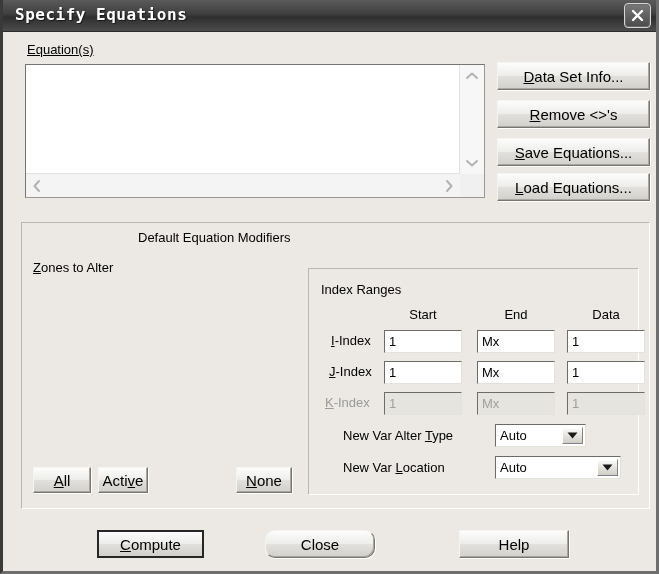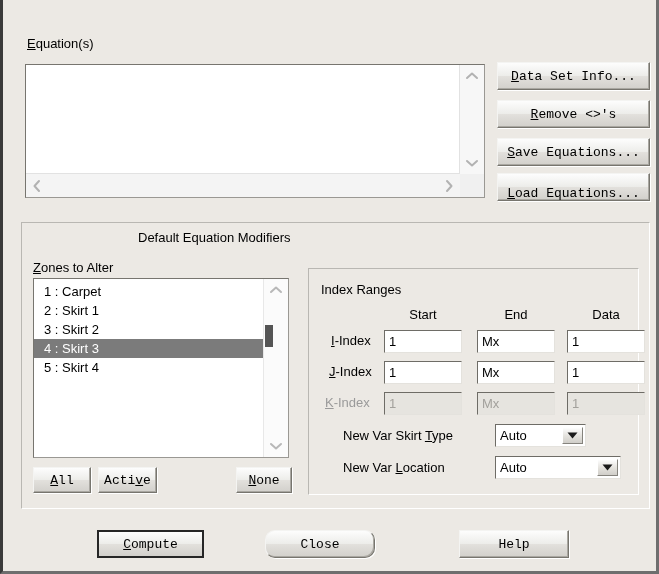--- a/index.html
+++ b/index.html
@@ -71,29 +71,29 @@
   .btn {
     position: absolute;
     box-sizing: border-box;
     background: linear-gradient(to bottom, #fdfdfd 0%, #ededea 48%, #e2e0dc 52%, #d2d0cb 100%);
     border: 1px solid #828078;
     border-top-color: #f4f4f2;
     border-left-color: #f4f4f2;
     border-right-color: #77756e;
     border-bottom-color: #77756e;
     box-shadow: inset -1px -1px 0 #a9a7a1, 1px 1px 0 #ffffff;
-    font-size: 13px;
+    font-size: 15px;
     color: #000000;
     text-align: center;
     line-height: 1;
     display: flex;
     align-items: center;
     justify-content: center;
     cursor: pointer;
-    font-family: Liberation Mono, monospace;
+    font-family: Liberation Sans, sans-serif;
   }
   .btn.default {
     border: 2px solid #262626;
     box-shadow: none;
   }
 
   .field {
     position: absolute;
     box-sizing: border-box;
     background: #ffffff;
@@ -258,22 +258,30 @@
     display: flex;
     align-items: center;
     justify-content: center;
   }
 </style>
 </head>
 <body>
 
 <div id="dialog">
 
-
-  <div class="lbl" style="left:24px; top:36px;">
+  <div id="titlebar">
+    <div id="title-text">Specify Equations</div>
+    <div id="close-button">
+      <svg width="17" height="17" viewBox="0 0 17 17">
+        <path d="M4 4 L13 13 M13 4 L4 13" stroke="#ffffff" stroke-width="2.4" stroke-linecap="round" fill="none"></path>
+      </svg>
+    </div>
+  </div>
+
+  <div class="lbl" style="left:24px; top:42px;text-decoration:underline;">
     <u>E</u><span>quation(s)</span>
   </div>
 
   <div id="eq-box">
     <textarea id="eq-text" spellcheck="false" style=""></textarea>
 
     <div class="sb-v">
       <div class="sb-arrow" style="top:0;">
         <svg width="14" height="10" viewBox="0 0 14 10">
           <path d="M2 7 L7 2.5 L12 7" stroke="#b2b2b2" stroke-width="2" fill="none" stroke-linecap="round" stroke-linejoin="round"></path>
@@ -303,59 +311,37 @@
 
   <div class="btn" style="left:494px; top:62px; width:153px; height:28px;">
     <span><u>D</u>ata Set Info...</span>
   </div>
   <div class="btn" style="left:494px; top:100px; width:153px; height:28px;">
     <span><u>R</u>emove &lt;&gt;'s</span>
   </div>
   <div class="btn" style="left:494px; top:138px; width:153px; height:28px;">
     <span><u>S</u>ave Equations...</span>
   </div>
-  <div class="btn" style="left:494px; top:173px; width:153px; height:28px;align-items:flex-end;">
+  <div class="btn" style="left:494px; top:173px; width:153px; height:28px;">
     <span><u>L</u>oad Equations...</span>
   </div>
 
   <div class="group" style="left:18px; top:222px; width:629px; height:287px;"></div>
 
   <div class="lbl" style="left:135px; top:230px; font-size:13px;">Default Equation Modifiers</div>
 
   <div class="lbl" style="left:30px; top:260px;">
     <u>Z</u><span>ones to Alter</span>
   </div>
 
-  <div id="zones-list">
-    <div id="zones-items">
-      <div class="zone-item">1 : Carpet</div>
-      <div class="zone-item">2 : Skirt 1</div>
-      <div class="zone-item">3 : Skirt 2</div>
-      <div class="zone-item selected">4 : Skirt 3</div>
-      <div class="zone-item">5 : Skirt 4</div>
-    </div>
-    <div id="zones-sb">
-      <div class="sb-arrow" style="top:0;">
-        <svg width="14" height="10" viewBox="0 0 14 10">
-          <path d="M2 7 L7 2.5 L12 7" stroke="#b8b8b8" stroke-width="2" fill="none" stroke-linecap="round" stroke-linejoin="round"></path>
-        </svg>
-      </div>
-      <div id="zones-thumb"></div>
-      <div class="sb-arrow" style="bottom:0;">
-        <svg width="14" height="10" viewBox="0 0 14 10">
-          <path d="M2 3 L7 7.5 L12 3" stroke="#b8b8b8" stroke-width="2" fill="none" stroke-linecap="round" stroke-linejoin="round"></path>
-        </svg>
-      </div>
-    </div>
-  </div>
 
   <div class="btn" style="left:30px; top:467px; width:58px; height:26px;">
     <span><u>A</u>ll</span>
   </div>
-  <div class="btn" style="left:95px; top:467px; width:59px; height:26px;">
+  <div class="btn" style="left:95px; top:467px; width:50px; height:26px;">
     <span>Acti<u>v</u>e</span>
   </div>
   <div class="btn" style="left:233px; top:467px; width:56px; height:26px;">
     <span><u>N</u>one</span>
   </div>
 
   <div class="group" style="left:305px; top:268px; width:331px; height:227px;"></div>
 
   <div class="lbl" style="left:318px; top:282px;">Index Ranges</div>
 
@@ -378,21 +364,21 @@
   <div class="field" style="left:564px; top:361px; width:78px; height:23px;">1</div>
 
   <div class="lbl dim" style="left:322px; top:395px;">
     <u>K</u><span>-Index</span>
   </div>
   <div class="field disabled" style="left:381px; top:392px; width:78px; height:23px;">1</div>
   <div class="field disabled" style="left:474px; top:392px; width:78px; height:23px;">Mx</div>
   <div class="field disabled" style="left:564px; top:392px; width:78px; height:23px;">1</div>
 
   <div class="lbl" style="left:340px; top:428px;">
-    <span>New Var Skirt </span><u>T</u><span>ype</span>
+    <span>New Var Alter </span><u>T</u><span>ype</span>
   </div>
   <div class="combo" style="left:492px; top:424px; width:91px; height:23px;">
     <span class="combo-val">Auto</span>
     <span class="combo-arrow">
       <svg width="11" height="7" viewBox="0 0 11 7">
         <path d="M0.5 0.5 L10.5 0.5 L5.5 6.5 Z" fill="#1a1a1a"></path>
       </svg>
     </span>
   </div>
 

